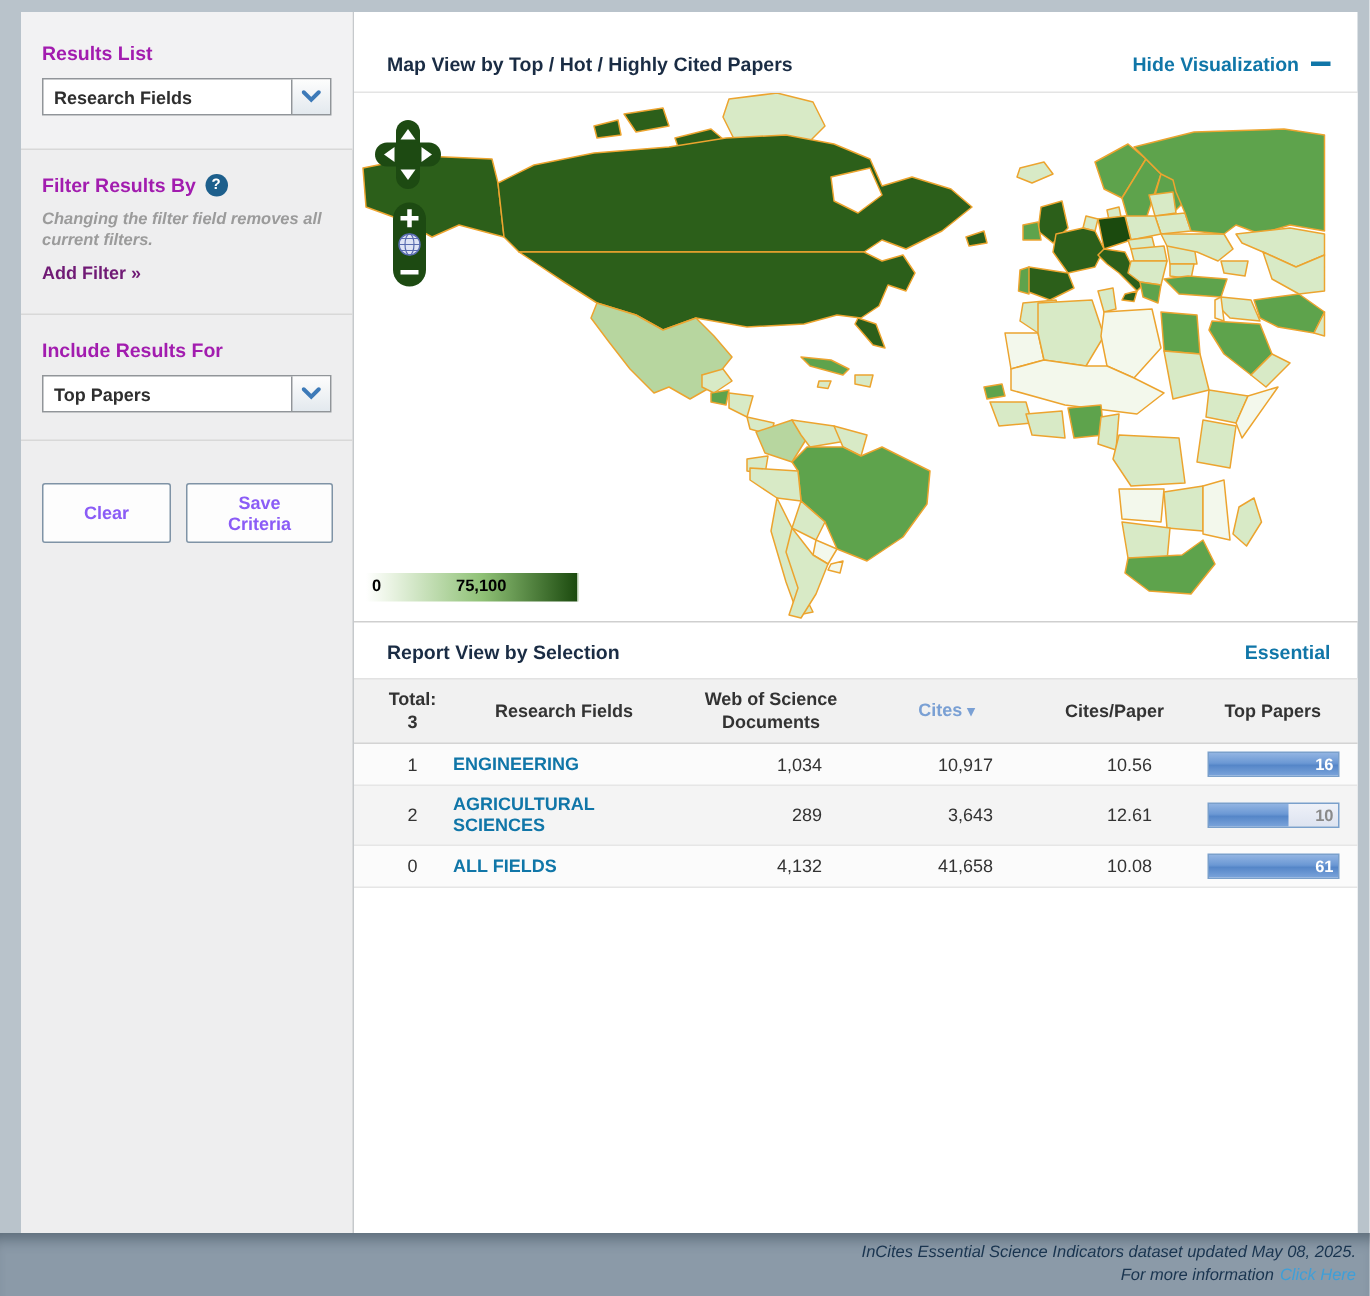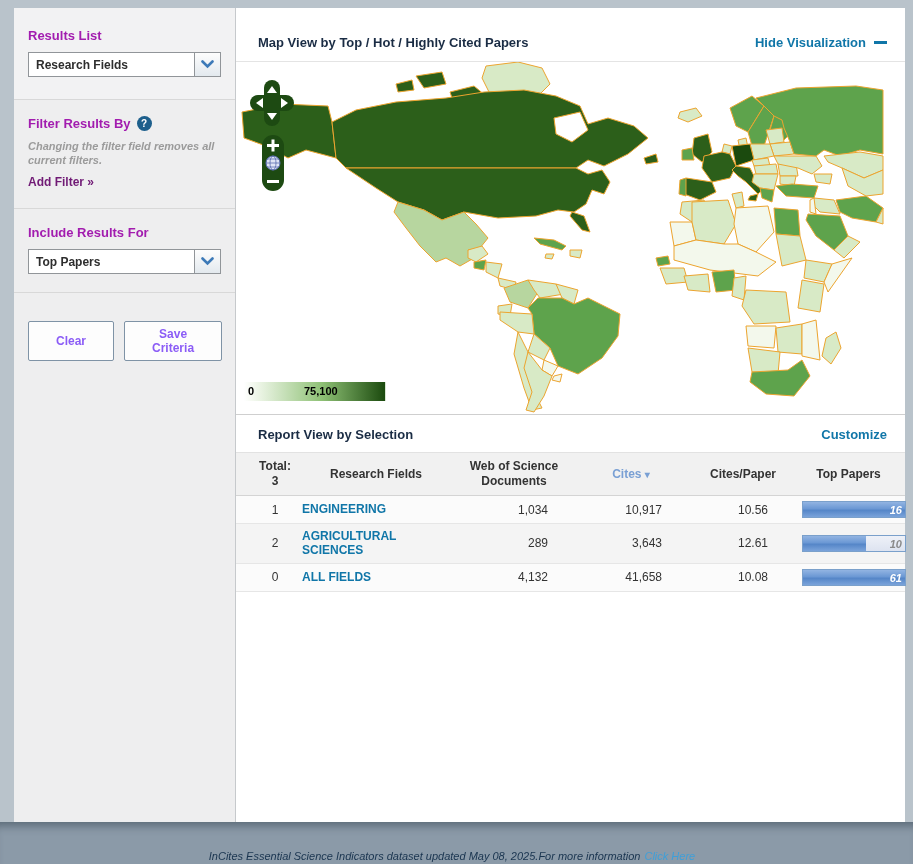--- a/index.html
+++ b/index.html
@@ -64,30 +64,30 @@
   .sort-glyph { font-size:10px; color:#7aa0d4; }
   .trow { border-bottom:1px solid #e6e6e6; padding-top:5px; padding-bottom:5px; background:#fbfbfb; }
   .trow.alt { background:#f4f4f4; }
   .cell-rank { text-align:center; color:#333; }
   .cell-field { font-weight:bold; color:#1076a8; line-height:1.2; cursor:pointer; padding-right:6px; }
   .cell-num { text-align:right; }
   .pad-docs { padding-right:30px; }
   .pad-cites { padding-right:22px; }
   .pad-cpp { padding-right:34px; }
   .cell-bar { display:flex; justify-content:flex-end; padding-right:2px; }
-  .bar { position:relative; width:104px; height:17px; border:1px solid #7aa0cb; background:linear-gradient(#eef1f8,#dde3f0);font-style:italic; }
+  .bar { position:relative; width:88px; height:17px; border:1px solid #7aa0cb; background:linear-gradient(#eef1f8,#dde3f0); }
   .bar-fill { height:100%; background:linear-gradient(#92b4e2 0%,#6b98d4 45%,#5586c8 55%,#7aa3da 100%); }
   .bar-label { position:absolute; right:3px; top:2px; font-size:11px; font-weight:bold; color:#fff; }
   .bar-label.outside { color:#8a8a8a; }
   .tbl-fill { flex:1; background:#fff; }
 
   
   .footer { position:absolute; left:0; right:0; bottom:0; height:42px; background:#8b9aa8;
     box-shadow:inset 0 10px 9px -6px rgba(35,50,65,.45);
-    display:flex; flex-direction:row; align-items:flex-end; justify-content:center;
+    display:flex; flex-direction:column; align-items:flex-end; justify-content:center;
     padding-right:9px; font-size:11px; font-style:italic; color:#19344f; line-height:1.35; }
   .footer a { color:#3f9fd8; text-decoration:none; cursor:pointer; font-style:italic; }
   .footer .l2 { display:flex; gap:4px; }
 </style>
 </head>
 <body>
 
 <div class="content">
 
   <aside class="sidebar">
@@ -267,21 +267,21 @@
       </svg>
 
       <div class="legend">
         <span class="legend-min">0</span>
         <span class="legend-max">75,100</span>
       </div>
     </div>
 
     <div class="report-header">
       <span class="report-title">Report View by Selection</span>
-      <span class="customize-link">Customize</span>
+      <span class="customize-link">Essential</span>
     </div>
 
     <div class="tbl">
       <div class="tgrid thead">
         <div class="th total">
           <div>Total:</div>
           <div>3</div>
         </div>
         <div class="th">Research Fields</div>
         <div class="th">

